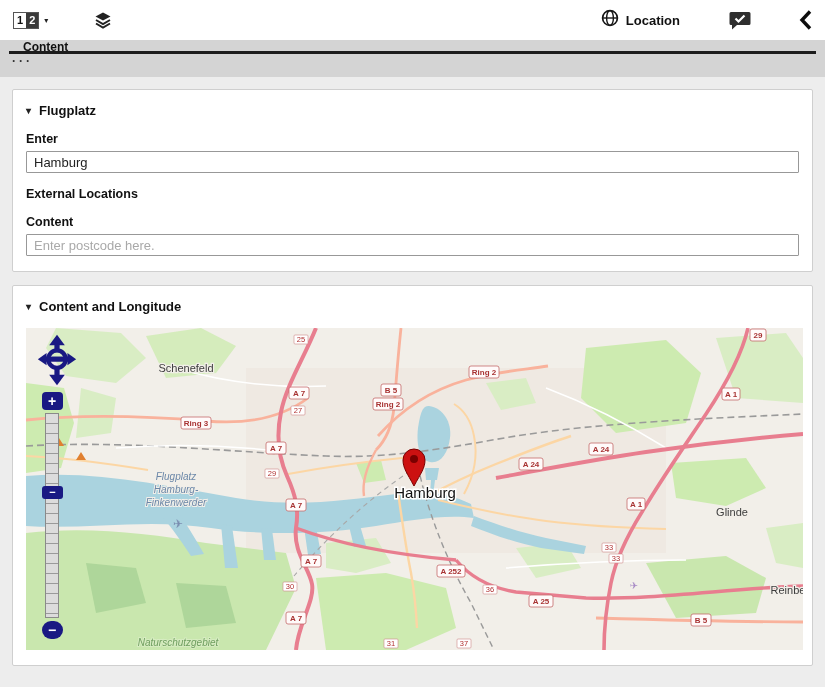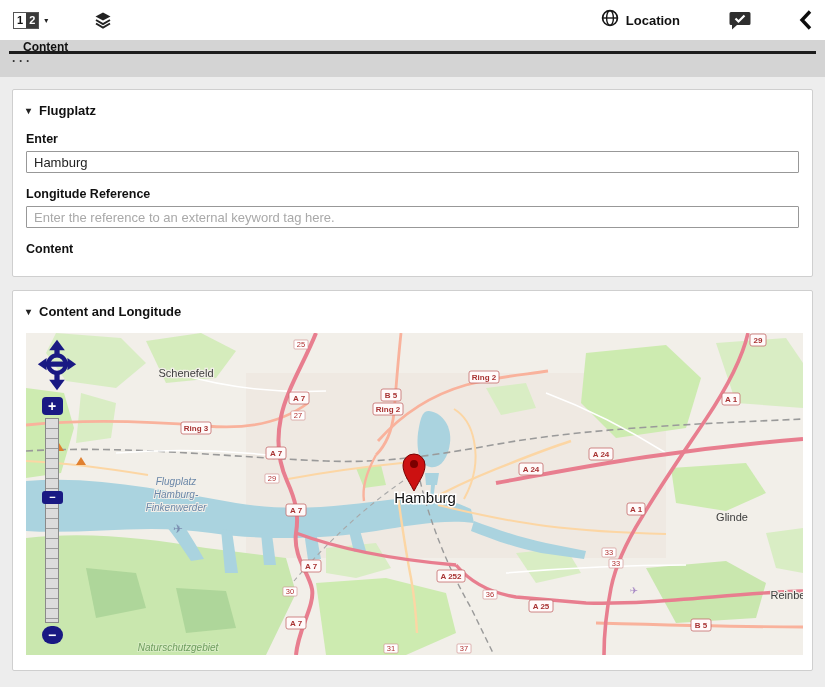--- a/index.html
+++ b/index.html
@@ -112,23 +112,23 @@
 
 <main class="main">
 
   <section class="card">
     <div class="card-header">
       <span class="collapse-glyph">▾</span>
       <span>Flugplatz</span>
     </div>
     <div class="field-label">Enter</div>
     <input class="text-input" type="text" value="Hamburg" style="">
-    <div class="field-label">Longitude Reference</div>
-    <input class="text-input" type="text" placeholder="Enter the reference to an external keyword tag here." style="">
+    <div class="field-label">External Locations</div>
     <div class="field-label">Content</div>
+    <input class="text-input" type="text" placeholder="Enter postcode here." style="">
   </section>
 
   <section class="card">
     <div class="card-header">
       <span class="collapse-glyph">▾</span>
       <span>Content and Longitude</span>
     </div>
 
     <div class="map-wrap">
       <svg class="map-svg" width="777" height="322" viewBox="0 0 777 322">

